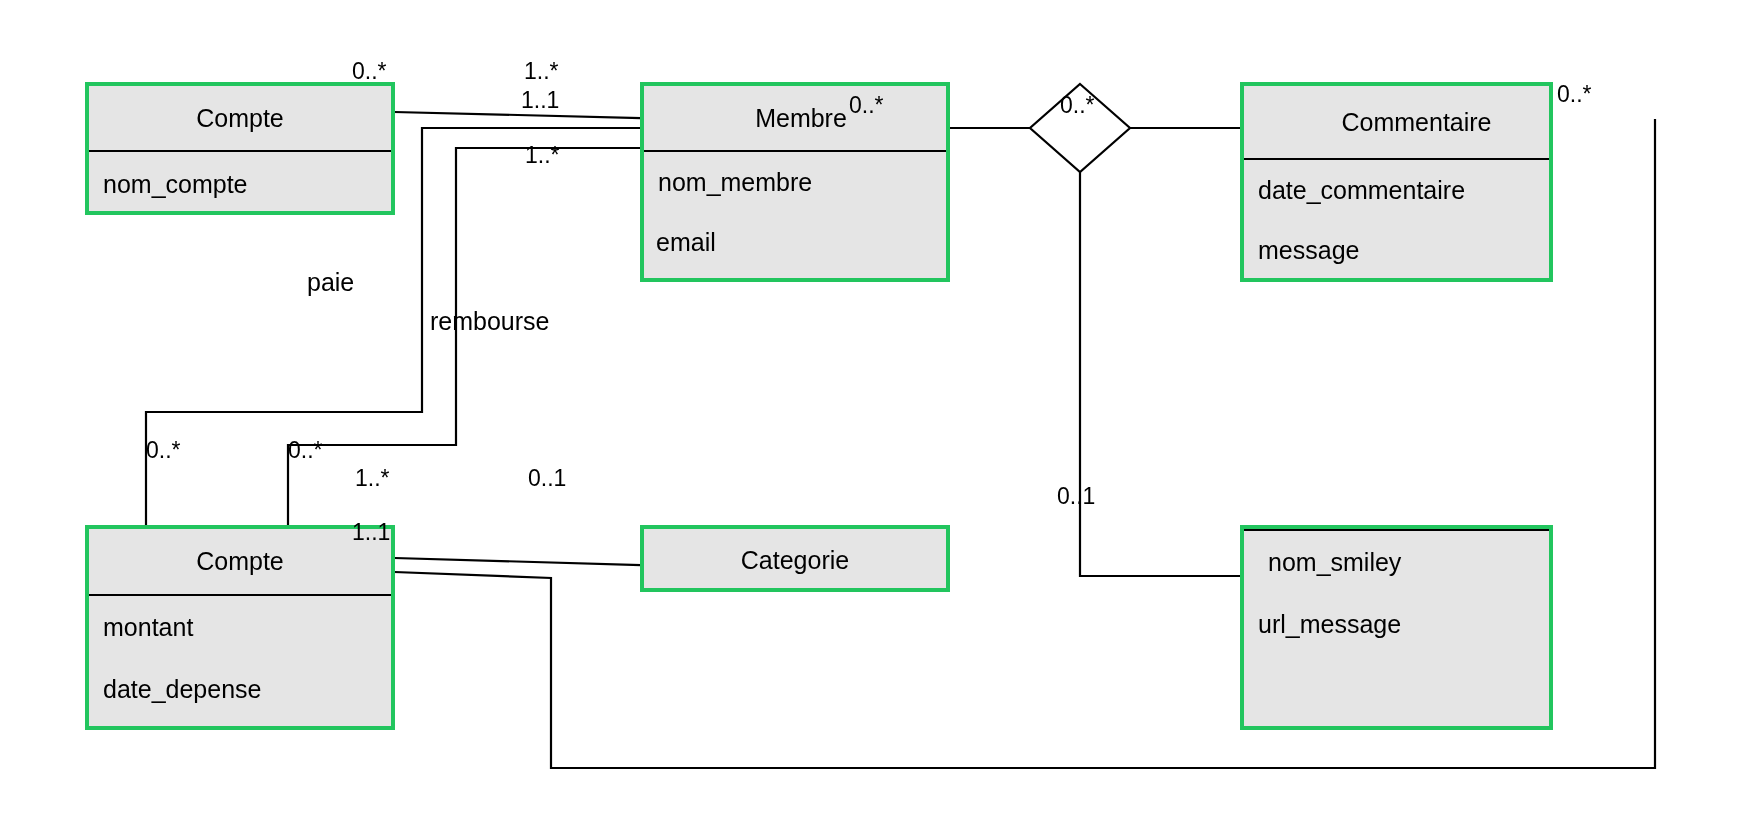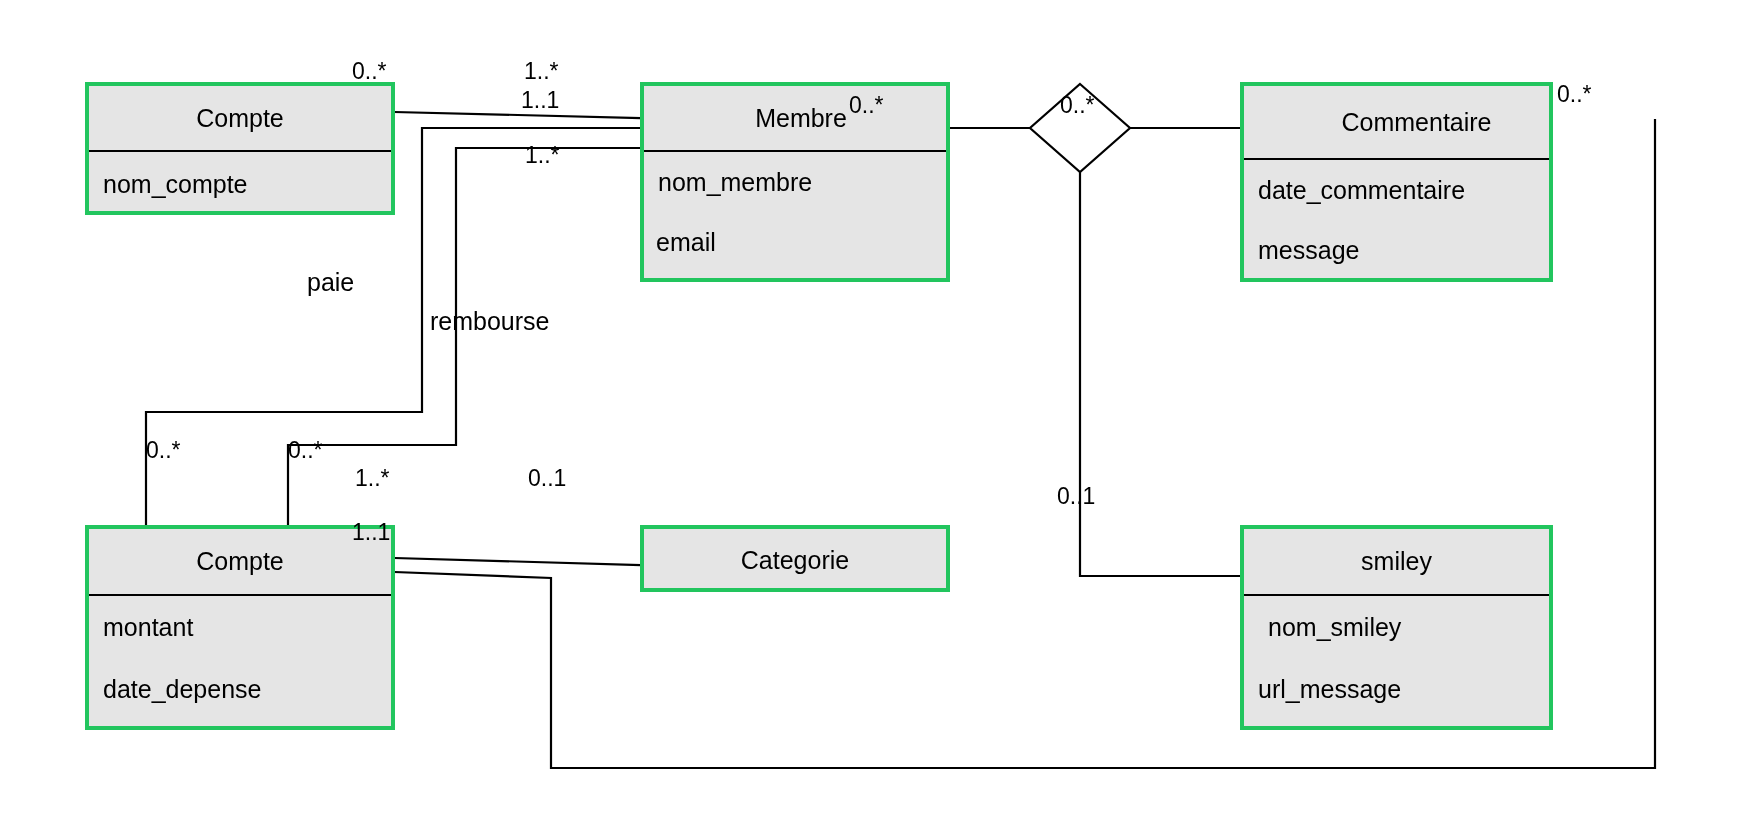--- a/index.html
+++ b/index.html
@@ -125,21 +125,20 @@
       <div class="attr-row" style="height:62px;">montant</div>
       <div class="attr-row" style="height:62px;">date_depense</div>
     </div>
   </div>
 
   <div class="uml-class" style="left:640px; top:525px; width:310px; height:67px;">
     <div class="class-name" style="height:63px;">Categorie</div>
   </div>
 
   <div class="uml-class" style="left:1240px; top:525px; width:313px; height:205px;">
-    <div class="class-name" style="height:65px;">smiley</div>
     <div class="class-attrs" style="height:136px;">
       <div class="attr-row" style="height:62px;padding-left:24px;">nom_smiley</div>
       <div class="attr-row" style="height:62px;">url_message</div>
     </div>
   </div>
 
   <div class="assoc-label" style="left:307px; top:270px;text-align:right;">paie</div>
   <div class="assoc-label" style="left:430px; top:309px;">rembourse</div>
 
   <div class="mult-label" style="left:352px; top:60px;">0..*</div>

